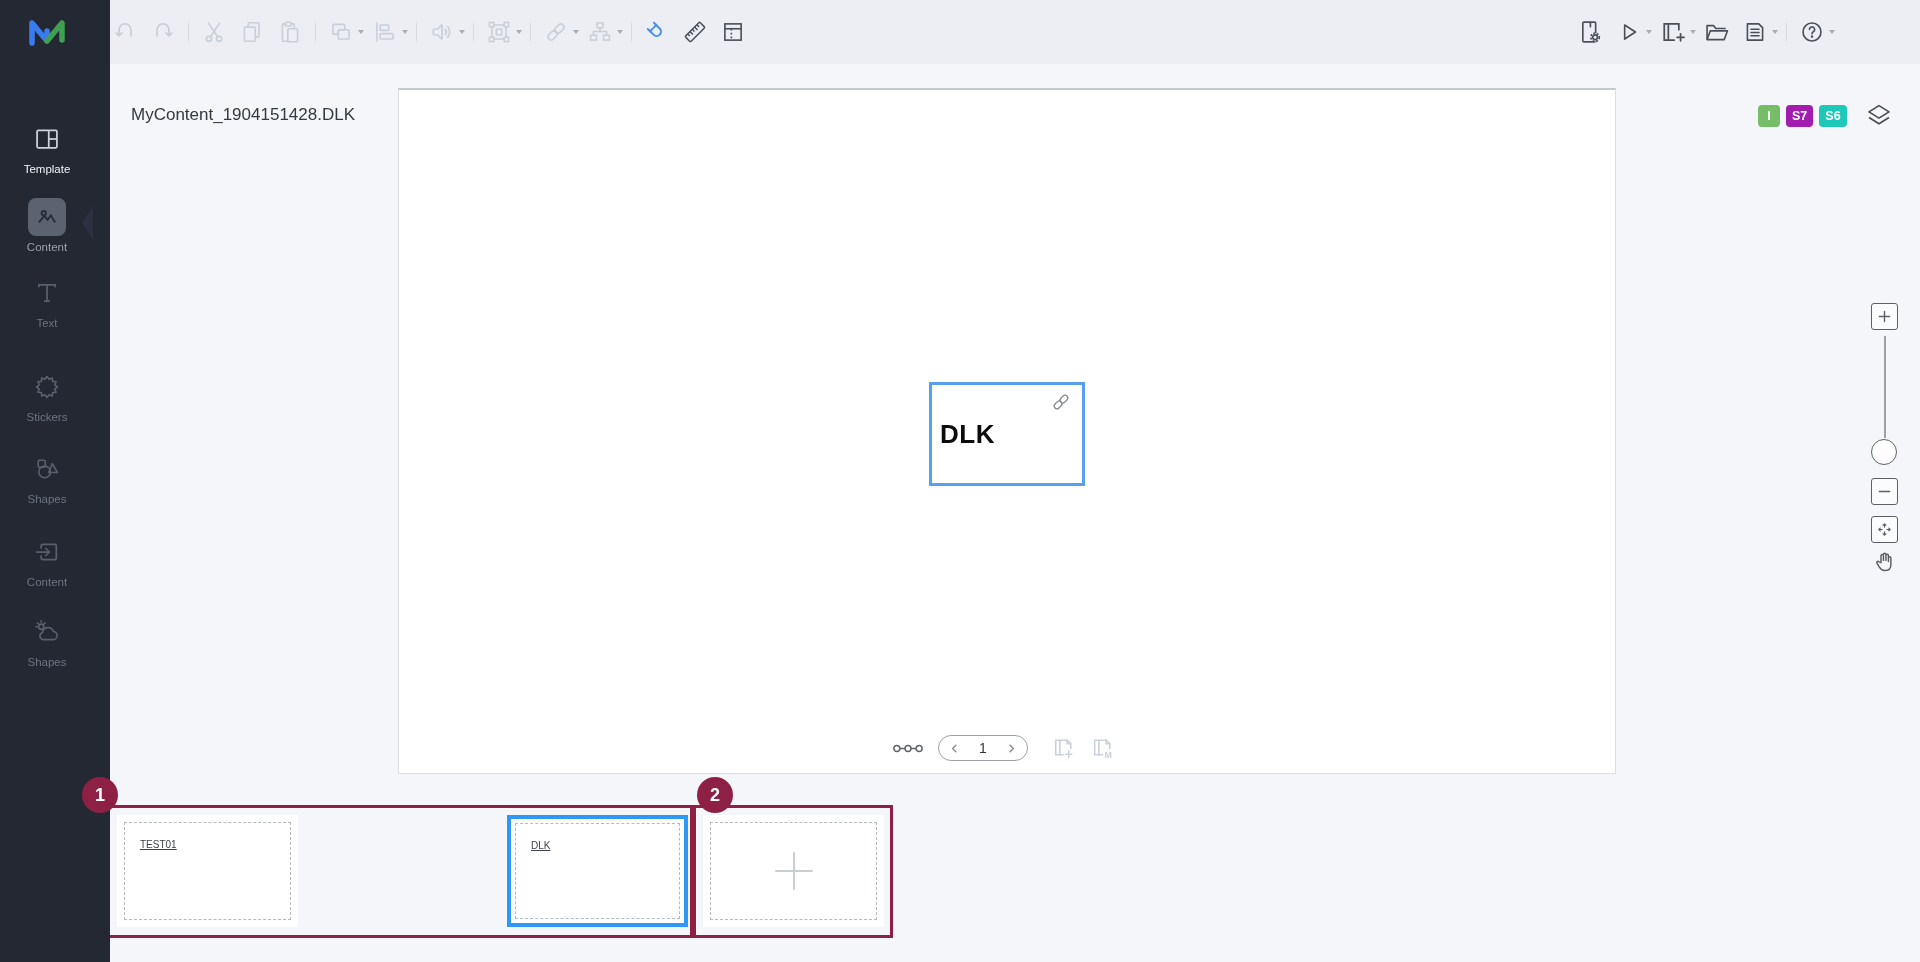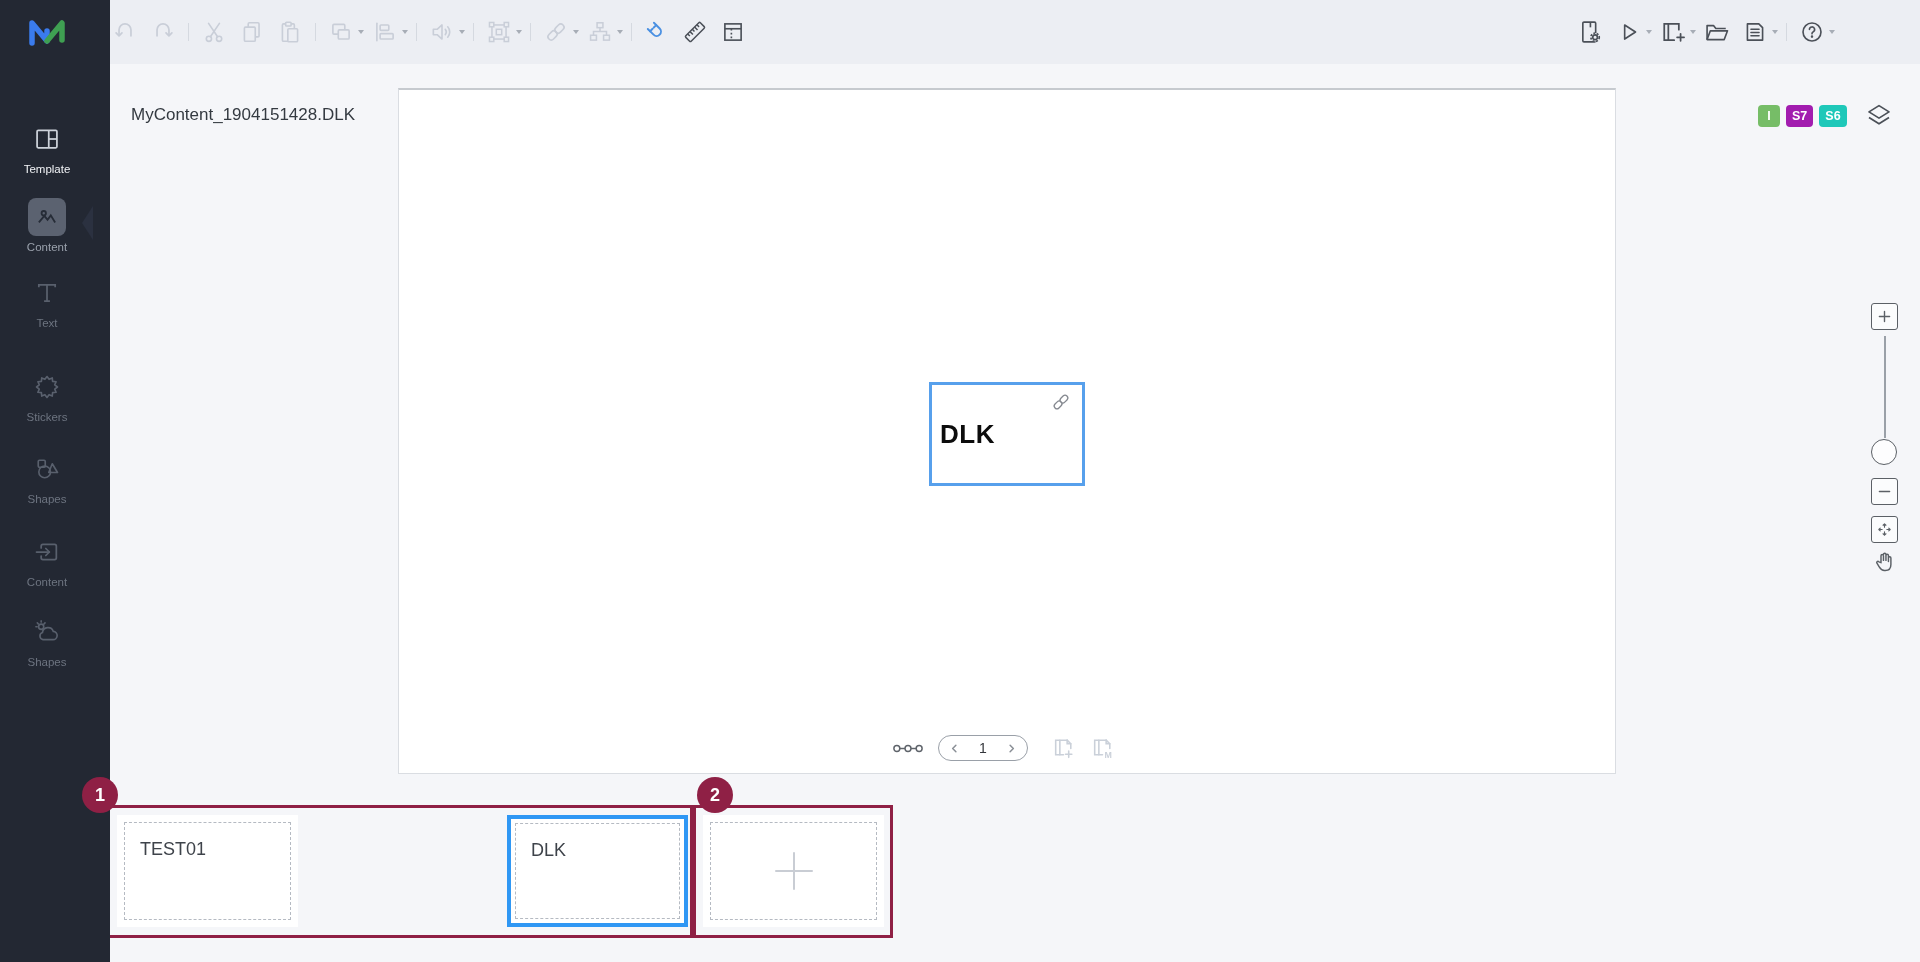--- a/index.html
+++ b/index.html
@@ -58,21 +58,21 @@
   .zctl { position:absolute; color:#5b6066; }
   .zbtn { width:27px; height:27px; border:1.3px solid #5b6066; border-radius:3px; background:#fbfcfd;
           display:flex; align-items:center; justify-content:center; cursor:pointer; }
   .ztrack { position:absolute; left:1884px; top:336px; width:1.5px; height:102px; background:#9aa0a8; cursor:pointer; }
   .zhandle { position:absolute; left:1871px; top:439px; width:26px; height:26px; border:1.3px solid #5b6066;
              border-radius:50%; background:#fdfdfe; cursor:grab; }
 
   
   .thumb { position:absolute; top:815px; width:181px; height:112px; background:#fff; padding:7px; cursor:pointer; }
   .thumb-inner { width:100%; height:100%; border:1px dashed #b5bac2; position:relative; }
-  .thumb-label { position:absolute; left:15px; top:16px; font-size:18px; color:#3e434a; }
+  .thumb-label { position:absolute; left:15px; top:16px; font-size:10px; color:#3e434a;text-decoration:underline; }
   .thumb.selected { border:4px solid #2f97f4; padding:4px; }
   .thumb-plus { position:absolute; left:50%; top:50%; transform:translate(-50%,-50%); color:#c9cdd4; }
 
   
   .anno-box { position:absolute; border:3px solid #8f2045; pointer-events:none; }
   .anno-circle { position:absolute; width:36px; height:36px; border-radius:50%; background:#8f2045; color:#fff;
                  font-size:18px; font-weight:bold; display:flex; align-items:center; justify-content:center; pointer-events:none; }
 </style>
 </head>
 <body>

